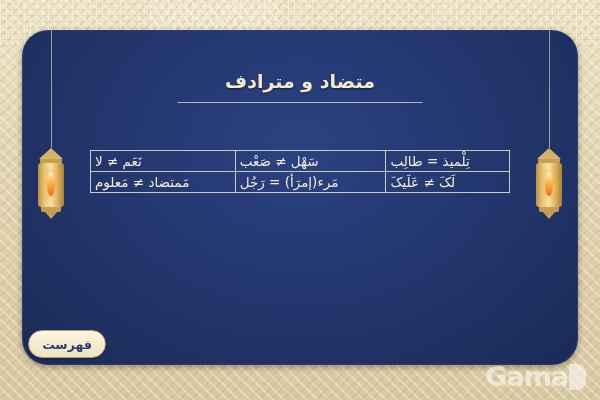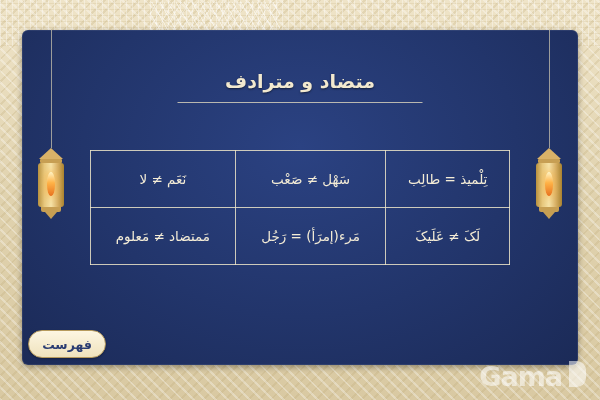--- a/index.html
+++ b/index.html
@@ -50,21 +50,21 @@
     opacity: .85;
   }
 
   
   #panel {
     position: absolute;
     left: 22px;
     top: 30px;
     width: 556px;
     height: 335px;
-    border-radius: 6px;
+    border-radius: 26px;
     background: radial-gradient(ellipse at 50% 35%, #2b4282 0%, #22356b 55%, #1b2a57 100%);
     box-shadow: 0 2px 6px rgba(0,0,0,.35), inset 0 0 0 1px rgba(255,255,255,.07);
   }
 
   
   #title {
     position: absolute;
     top: 40px;
     left: 0; right: 0;
     text-align: center;
@@ -92,22 +92,22 @@
     left: 50%;
     transform: translateX(-50%);
     width: 420px;
     border-collapse: collapse;
     direction: rtl;
   }
   #word-table td {
     border: 1px solid rgba(235,228,200,.85);
     color: #f4ecd6;
     font-size: 13.5px;
-    text-align: center;
-    padding: 20px 4px;
+    text-align: left;
+    padding: 2px 4px;
     white-space: nowrap;
     font-family: "DejaVu Sans", sans-serif;
   }
 
   
   .lantern-wrap {
     position: absolute;
     top: 30px;
     width: 46px;
     text-align: center;
@@ -185,21 +185,22 @@
     cursor: pointer;
     box-shadow: 0 1px 2px rgba(0,0,0,.3);
   }
 
   
   #watermark {
     position: absolute;
     right: 14px;
     bottom: 8px;
     display: flex;
-    gap: 9px;
+    align-items: center;
+    gap: 3px;
     opacity: .55;
     pointer-events: none;
   }
   #watermark-text {
     font-size: 27px;
     font-weight: bold;
     color: #ffffff;
     letter-spacing: -1px;
     font-family: "DejaVu Sans", sans-serif;
   }

